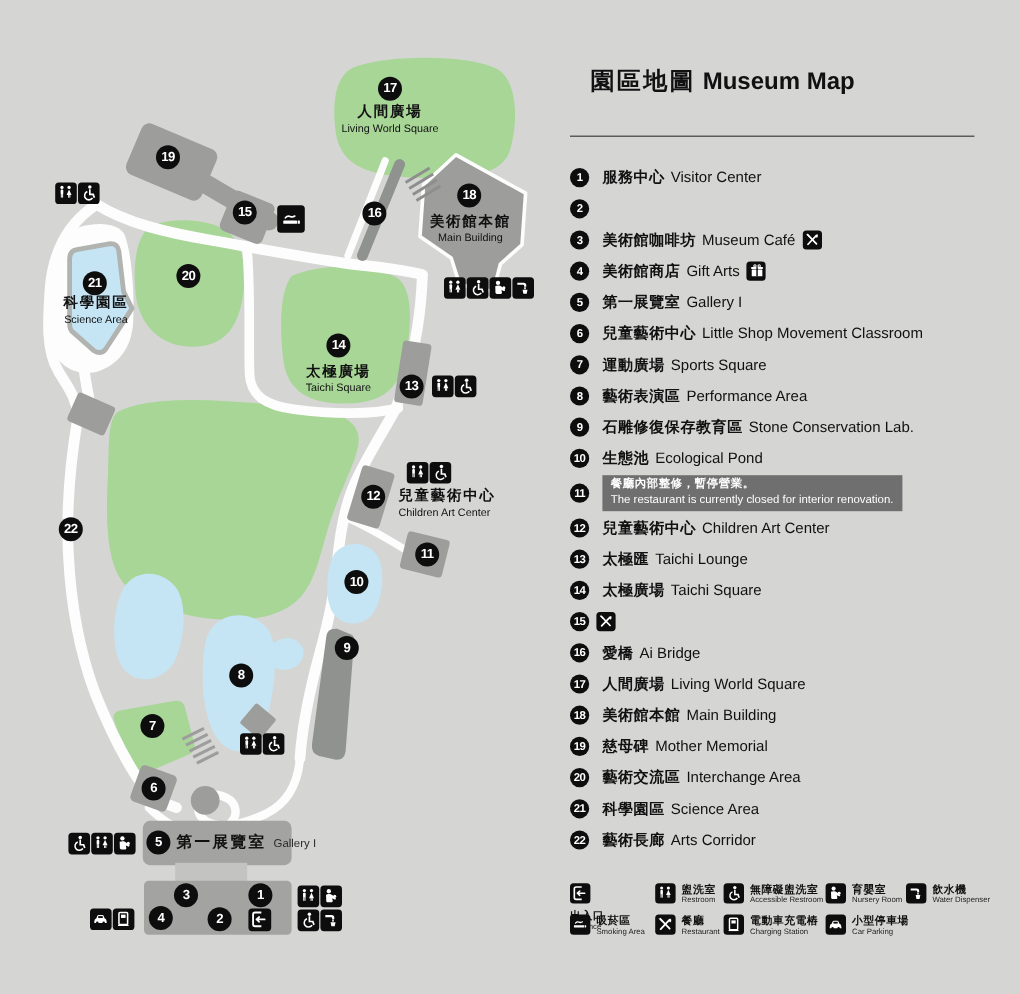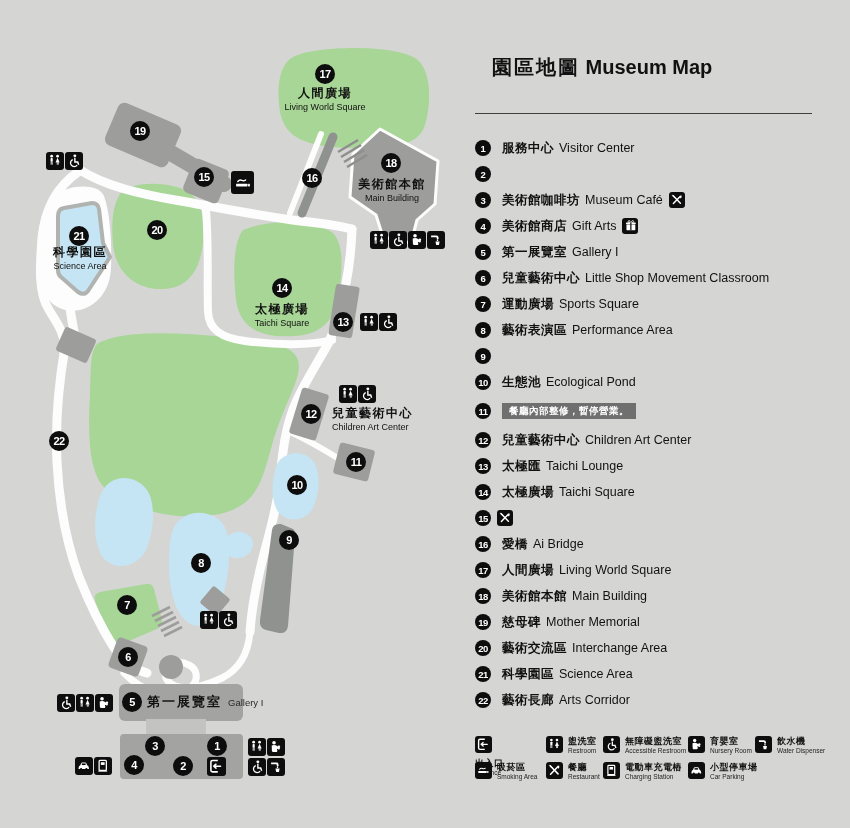--- a/index.html
+++ b/index.html
@@ -435,29 +435,31 @@
       <div class="poi-row">
         <span class="poi-num">7</span>
         <span class="poi-text"><span class="zh">運動廣場</span><span class="en">Sports Square</span></span>
       </div>
       <div class="poi-row">
         <span class="poi-num">8</span>
         <span class="poi-text"><span class="zh">藝術表演區</span><span class="en">Performance Area</span></span>
       </div>
       <div class="poi-row">
         <span class="poi-num">9</span>
+        <span class="poi-text"><span class="zh">石雕修復保存教育區</span><span class="en">Stone Conservation Lab.</span></span>
       </div>
       <div class="poi-row">
         <span class="poi-num">10</span>
         <span class="poi-text"><span class="zh">生態池</span><span class="en">Ecological Pond</span></span>
       </div>
       <div class="poi-row notice-row">
         <span class="poi-num">11</span>
         <div class="notice-box">
           <span class="zh">餐廳內部整修，暫停營業。</span>
+          <span class="en">The restaurant is currently closed for interior renovation.</span>
         </div>
       </div>
       <div class="poi-row">
         <span class="poi-num">12</span>
         <span class="poi-text"><span class="zh">兒童藝術中心</span><span class="en">Children Art Center</span></span>
       </div>
       <div class="poi-row">
         <span class="poi-num">13</span>
         <span class="poi-text"><span class="zh">太極匯</span><span class="en">Taichi Lounge</span></span>
       </div>

